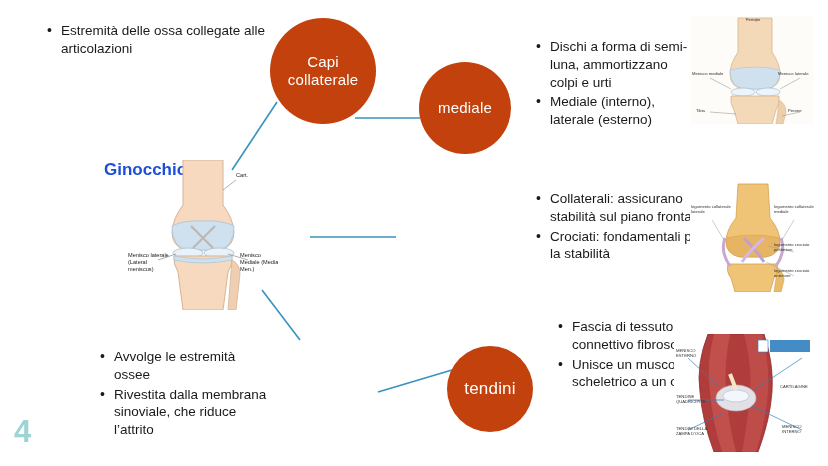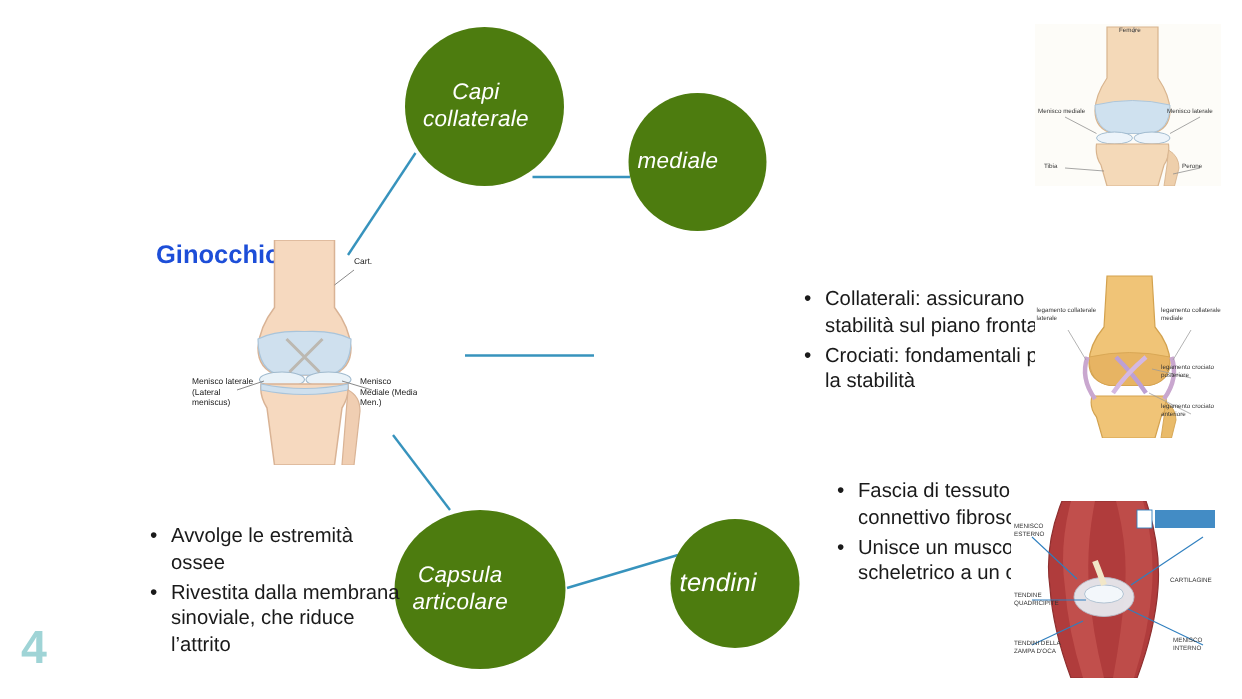--- a/index.html
+++ b/index.html
@@ -21,28 +21,28 @@
     position: absolute;
     left: 0; top: 0;
     width: 828px; height: 466px;
     pointer-events: none;
   }
 
   
   .node {
     position: absolute;
     border-radius: 50%;
-    background: #4d7c0f;
+    background: #c2410c;
     color: #ffffff;
     display: flex;
     align-items: center;
+    justify-content: center;
     text-align: center;
     line-height: 1.2;
     letter-spacing: 0.2px;
-    font-style: italic;
   }
   .node span { display: block; padding: 0 6px; }
 
   #node-capi        { left: 270px; top: 18px;  width: 106px; height: 106px; font-size: 15px; }
   #node-menischi    { left: 419px; top: 62px;  width: 92px;  height: 92px;  font-size: 15px; }
   #node-legamenti   { left: 396px; top: 196px; width: 112px; height: 82px;  font-size: 15px; }
   #node-tendini     { left: 447px; top: 346px; width: 86px;  height: 86px;  font-size: 17px; }
   #node-capsula     { left: 263px; top: 340px; width: 114px; height: 106px; font-size: 15px; }
 
   
@@ -155,32 +155,33 @@
 
   <div class="node" id="node-menischi">
     <span>mediale</span>
   </div>
 
 
   <div class="node" id="node-tendini">
     <span>tendini</span>
   </div>
 
-  <div class="node" id="node-capsula">
-    <span>
-      <span>Capsula</span>
-      <span>articolare</span>
-    </span>
-  </div>
 
   <div class="bullets" id="list-capi">
     <ul>
-    </ul>
-  </div>
-
+      <li>Estremità delle ossa collegate alle articolazioni</li>
+    </ul>
+  </div>
+
+  <div class="bullets" id="list-menischi">
+    <ul>
+      <li>Dischi a forma di semi-luna, ammortizzano colpi e urti</li>
+      <li>Mediale (interno), laterale (esterno)</li>
+    </ul>
+  </div>
 
   <div class="bullets" id="list-legamenti">
     <ul>
       <li>Collaterali: assicurano stabilità sul piano frontale</li>
       <li>Crociati: fondamentali per la stabilità</li>
     </ul>
   </div>
 
   <div class="bullets" id="list-tendini">
     <ul>

